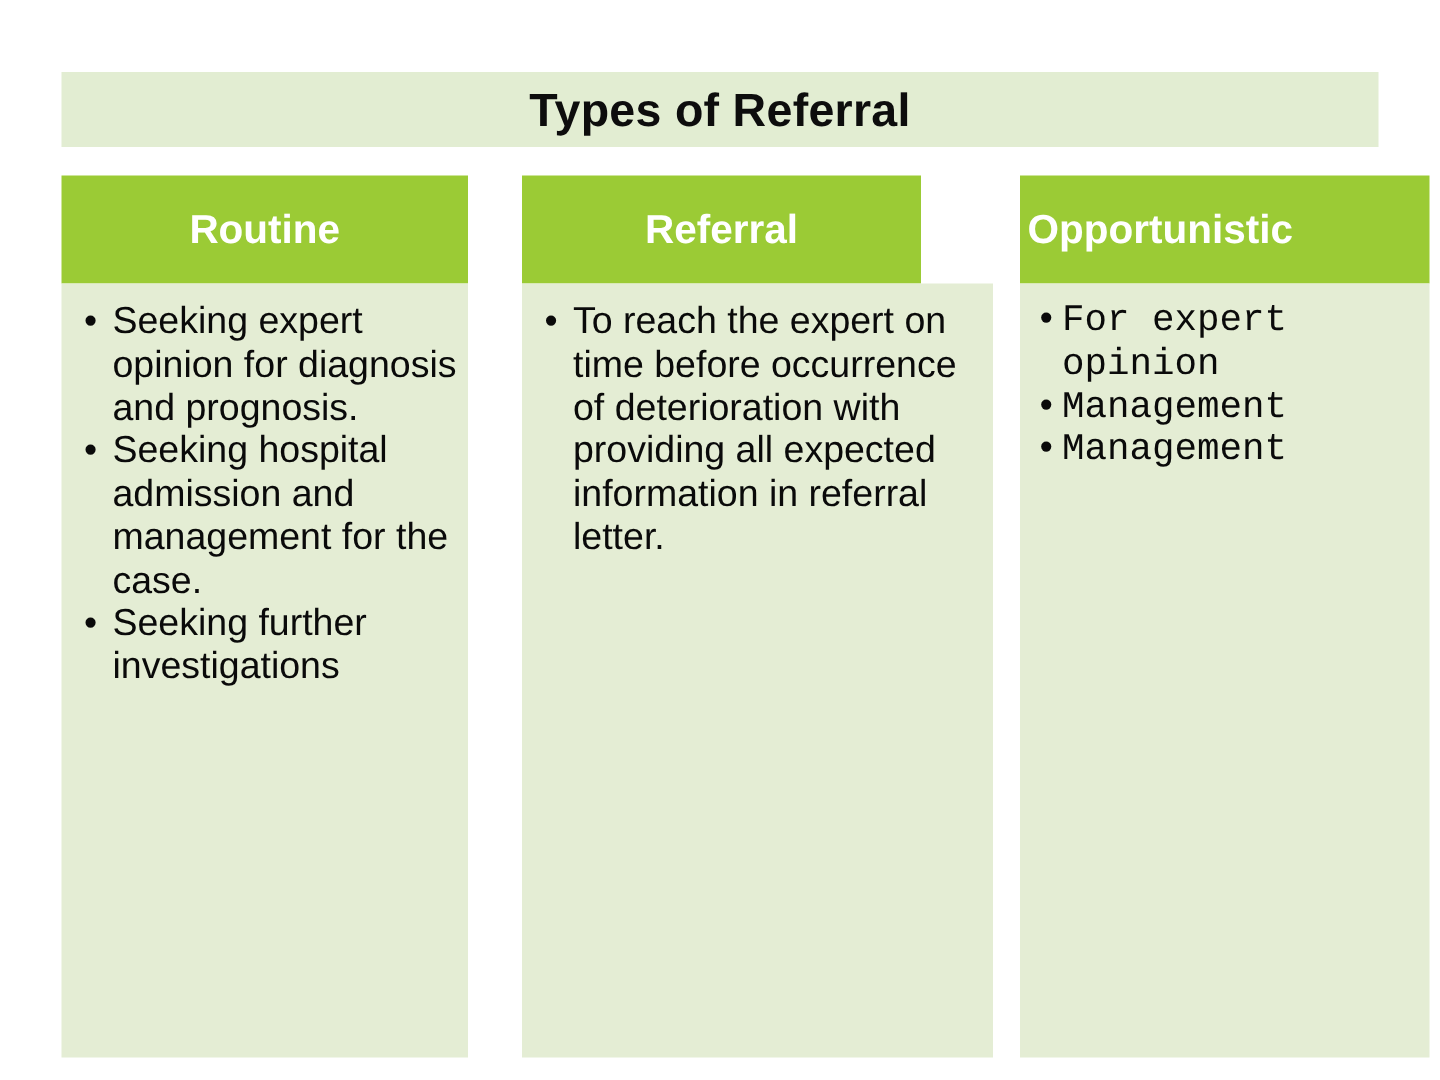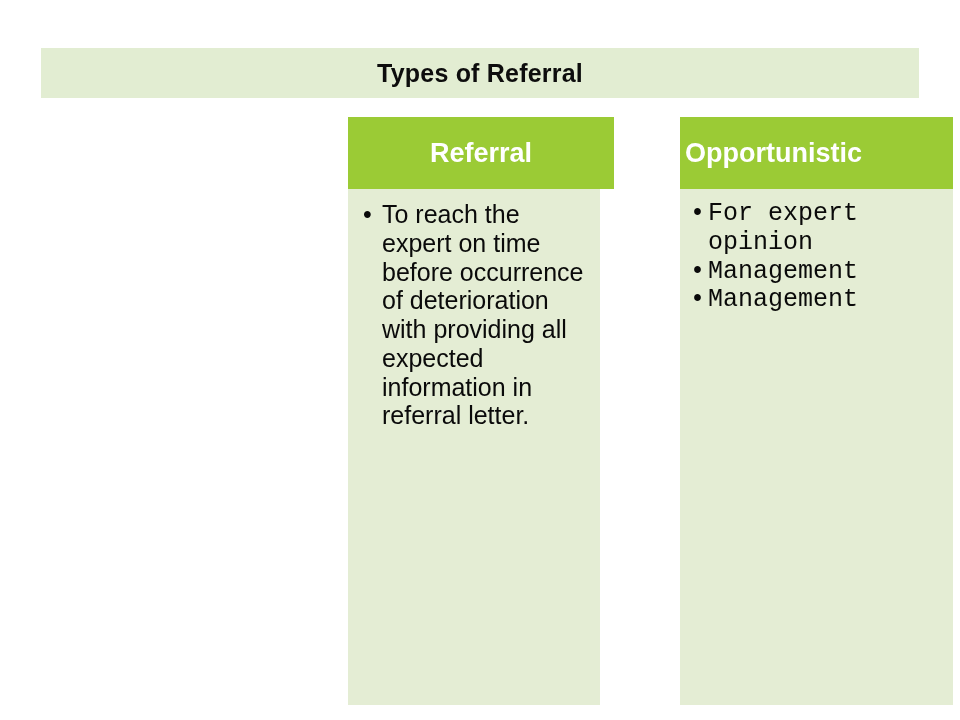--- a/index.html
+++ b/index.html
@@ -29,21 +29,21 @@
     left: 41px;
     top: 48px;
     width: 878px;
     height: 50px;
     background: #e2edd2;
     display: flex;
     align-items: center;
     justify-content: center;
   }
   #title-text {
-    font-size: 25px;
+    font-size: 31px;
     font-weight: bold;
     color: #0d0d0d;
     letter-spacing: 0.2px;
     line-height: 1;
     white-space: nowrap;
   }
 
   
   .column {
     position: absolute;
@@ -103,34 +103,46 @@
     top: 0;
     font-size: 25px;
     line-height: 1.15;
   }
 
   
   #col-1 { left: 41px;  width: 271px; }
   #col-1 .col-body { width: 271px; height: 516px; }
 
   #col-2 { left: 348px; width: 266px; }
-  #col-2 .col-body { width: 252px; height: 516px; }
+  #col-2 .col-body { width: 314px; height: 516px; }
 
   #col-3 { left: 680px; width: 273px; }
   #col-3 .col-body { width: 273px; height: 516px; font-family: Liberation Mono, monospace; }
 </style>
 </head>
 <body>
 
 <div id="slide">
 
   <div id="title-banner">
     <div id="title-text">Types of Referral</div>
   </div>
 
+  <div id="col-1" class="column">
+    <div class="col-header center">
+      <span>Routine</span>
+    </div>
+    <div class="col-body">
+      <ul class="bullets indent-wide">
+        <li>Seeking expert opinion for diagnosis and prognosis.</li>
+        <li>Seeking hospital admission and management for the case.</li>
+        <li>Seeking further investigations</li>
+      </ul>
+    </div>
+  </div>
 
   <div id="col-2" class="column">
     <div class="col-header center">
       <span>Referral</span>
     </div>
     <div class="col-body">
       <ul class="bullets indent-wide">
         <li>To reach the expert on time before occurrence of deterioration with providing all expected information in referral letter.</li>
       </ul>
     </div>

